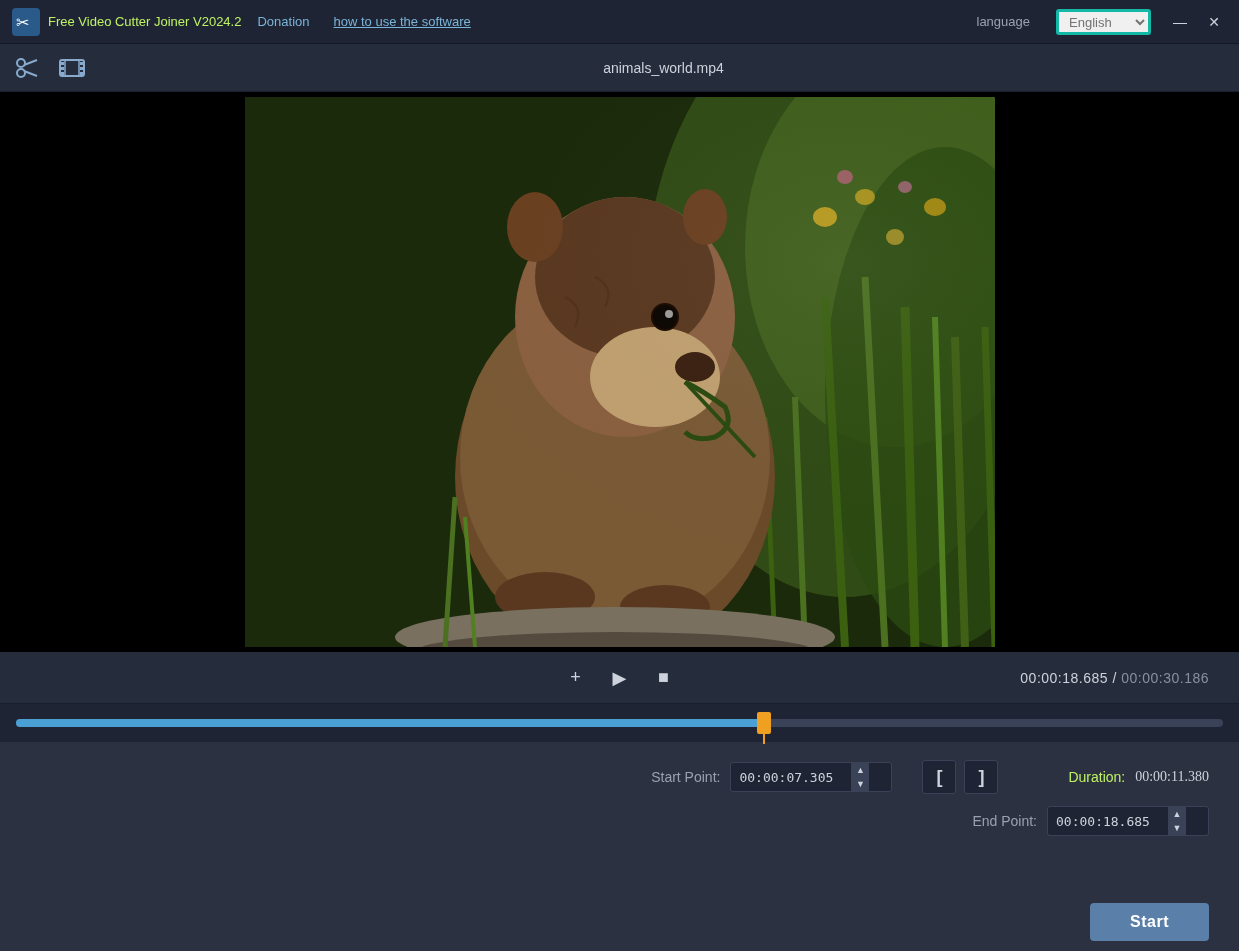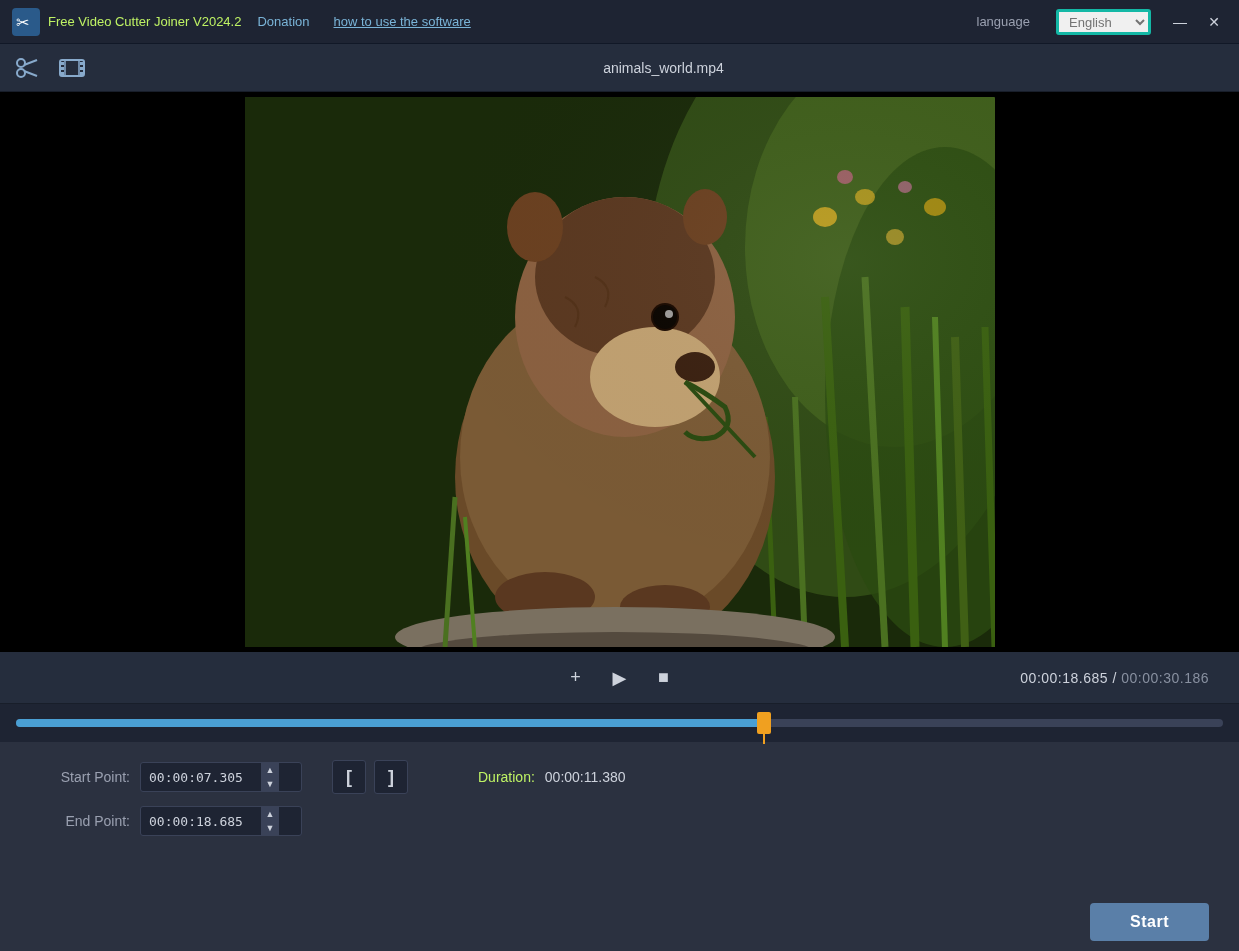--- a/index.html
+++ b/index.html
@@ -210,20 +210,21 @@
     #bottom-controls {
       background: #2b3140;
       flex: 1;
       padding: 18px 30px;
     }
     .point-row {
       display: flex;
       align-items: center;
       margin-bottom: 12px;
       gap: 10px;
+      justify-content: flex-end;
     }
     .point-label {
       font-size: 14px;
       color: #9aa0b0;
       width: 100px;
       text-align: right;
     }
     .time-input-wrap {
       display: flex;
       align-items: center;
@@ -289,21 +290,21 @@
       margin-left: 40px;
     }
     #duration-label {
       font-size: 14px;
       color: #bef264;
       margin-left: 20px;
     }
     #duration-value {
       font-size: 14px;
       color: #cdd2dc;
-      font-family: Liberation Sans, sans-serif;
+      font-family: Liberation Serif, serif;
     }
 
     #start-btn-row {
       display: flex;
       justify-content: flex-end;
       padding: 10px 30px;
       background: #2b3140;
     }
     #start-button {
       background: #5a7fa8;

